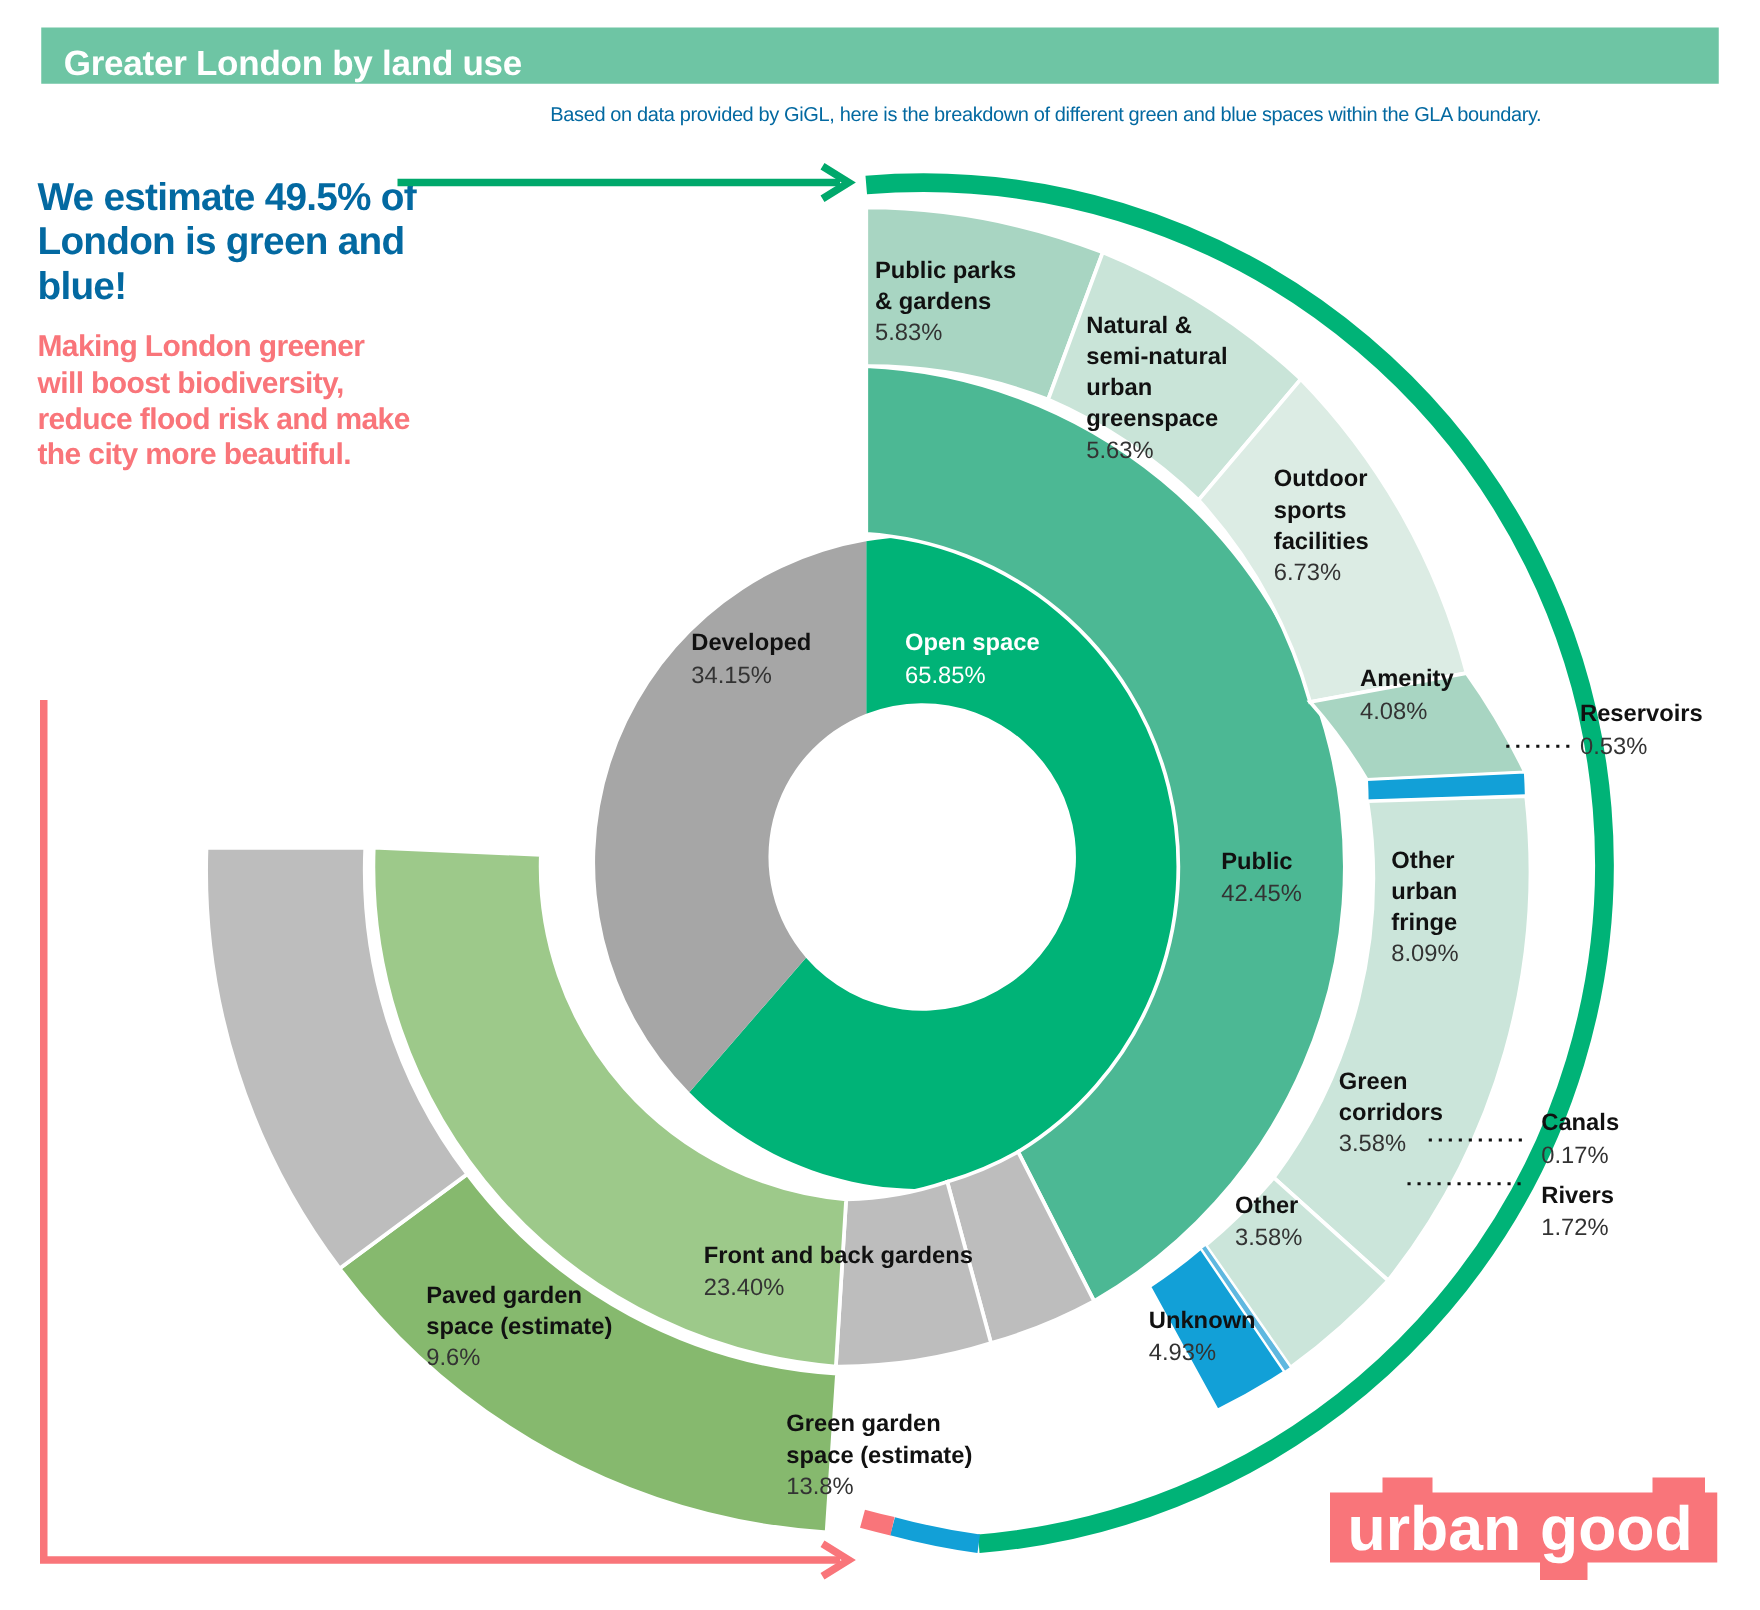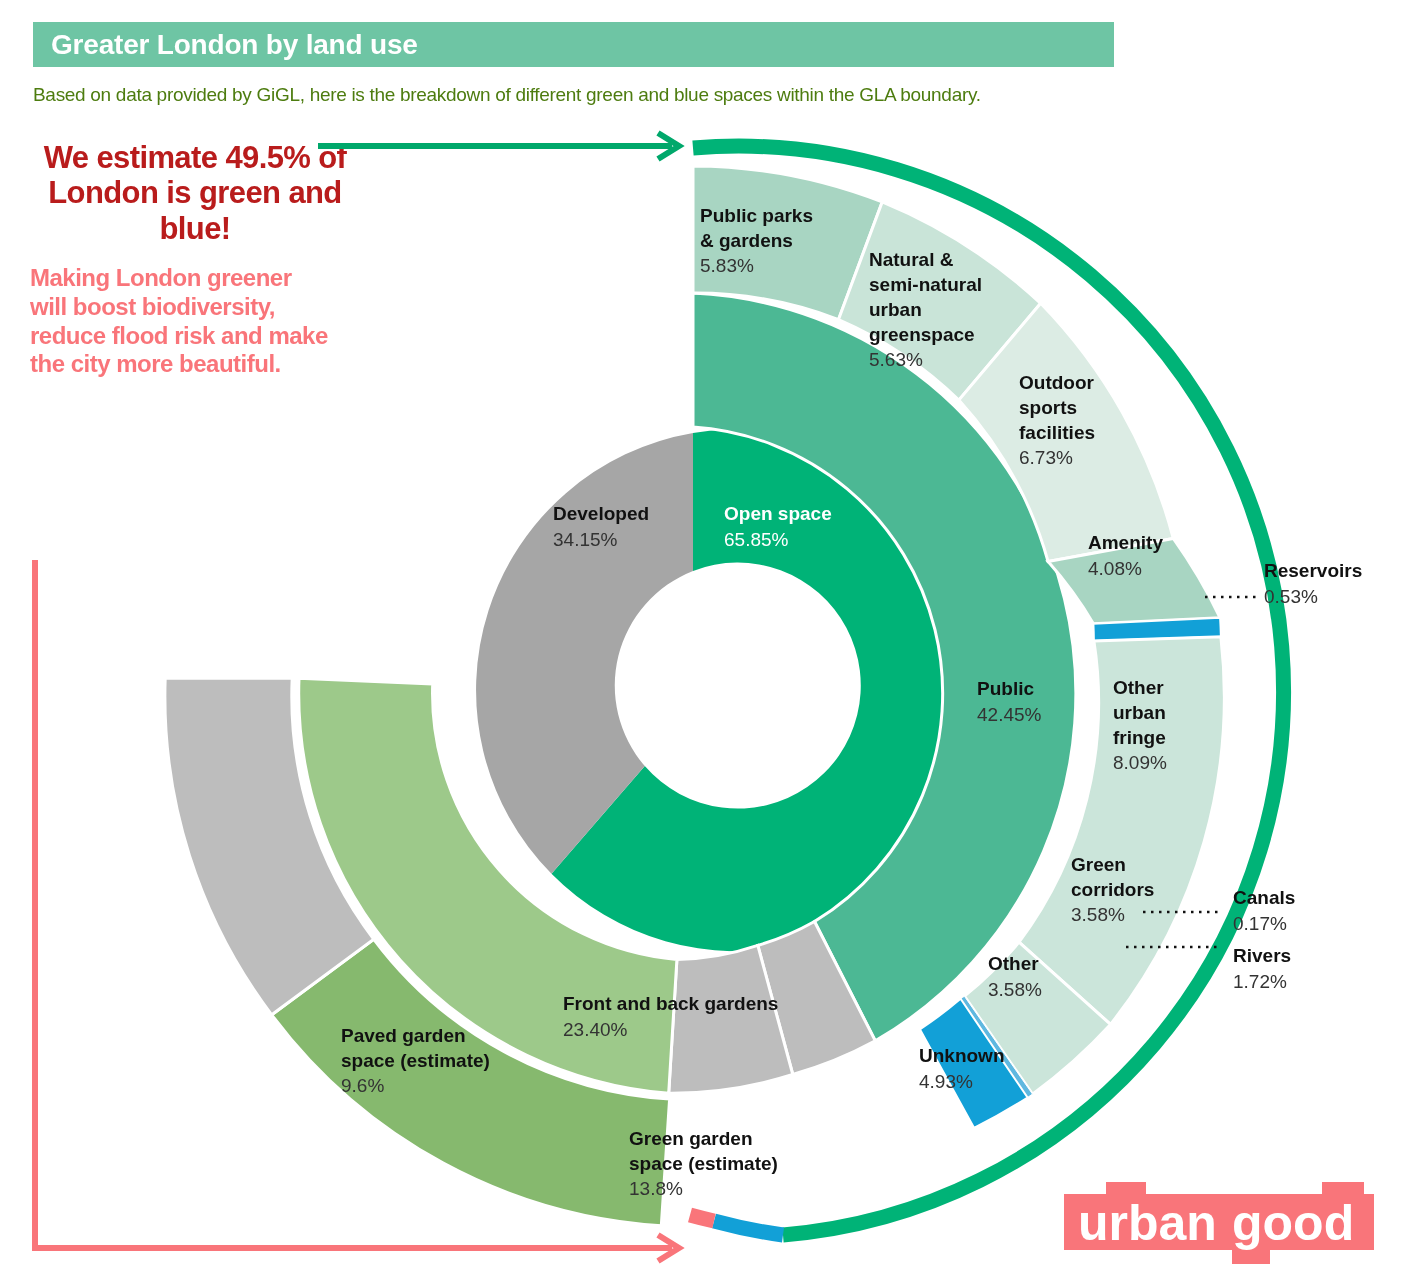--- a/index.html
+++ b/index.html
@@ -5,36 +5,35 @@
   * { box-sizing: border-box; }
   html, body { margin:0; padding:0; }
   body {
     width:1408px; height:1288px;
     background:#ffffff;
     font-family:"Liberation Sans", sans-serif;
     position:relative;
     overflow:hidden;
   }
   #header-banner{
-    position:absolute; left:33px; top:22px; width:1081px; height:45px;
-    background:#6ec5a4; display:flex; align-items:center;
+    position:absolute; left:33px; top:22px; width:1342px; height:45px;
+    background:#6ec5a4; display:flex; align-items:flex-end;
   }
   #header-title{
     color:#ffffff; font-size:28px; font-weight:bold; letter-spacing:-0.2px;
     padding-left:18px;
   }
   #subtitle{
     position:absolute; left:33px; top:84px; width:1200px;
-    font-size:19px; color:#4d7c0f; letter-spacing:-0.3px;
+    font-size:16px; color:#0369a1; letter-spacing:-0.3px;text-align:right;
   }
   #headline-green{
     position:absolute; left:30px; top:140px; width:330px;
-    color:#b91c1c; font-size:31px; font-weight:bold; line-height:1.14;
+    color:#0369a1; font-size:31px; font-weight:bold; line-height:1.14;
     letter-spacing:-0.6px;
-    text-align:center;
   }
   #headline-pink{
     position:absolute; left:30px; top:264px; width:300px;
     color:#f9757a; font-size:24px; font-weight:bold; line-height:1.2;
     letter-spacing:-0.5px;
   }
   #logo{
     position:absolute; left:1064px; top:1178px;
   }
   .chart-label { font-family:"Liberation Sans", sans-serif; }

